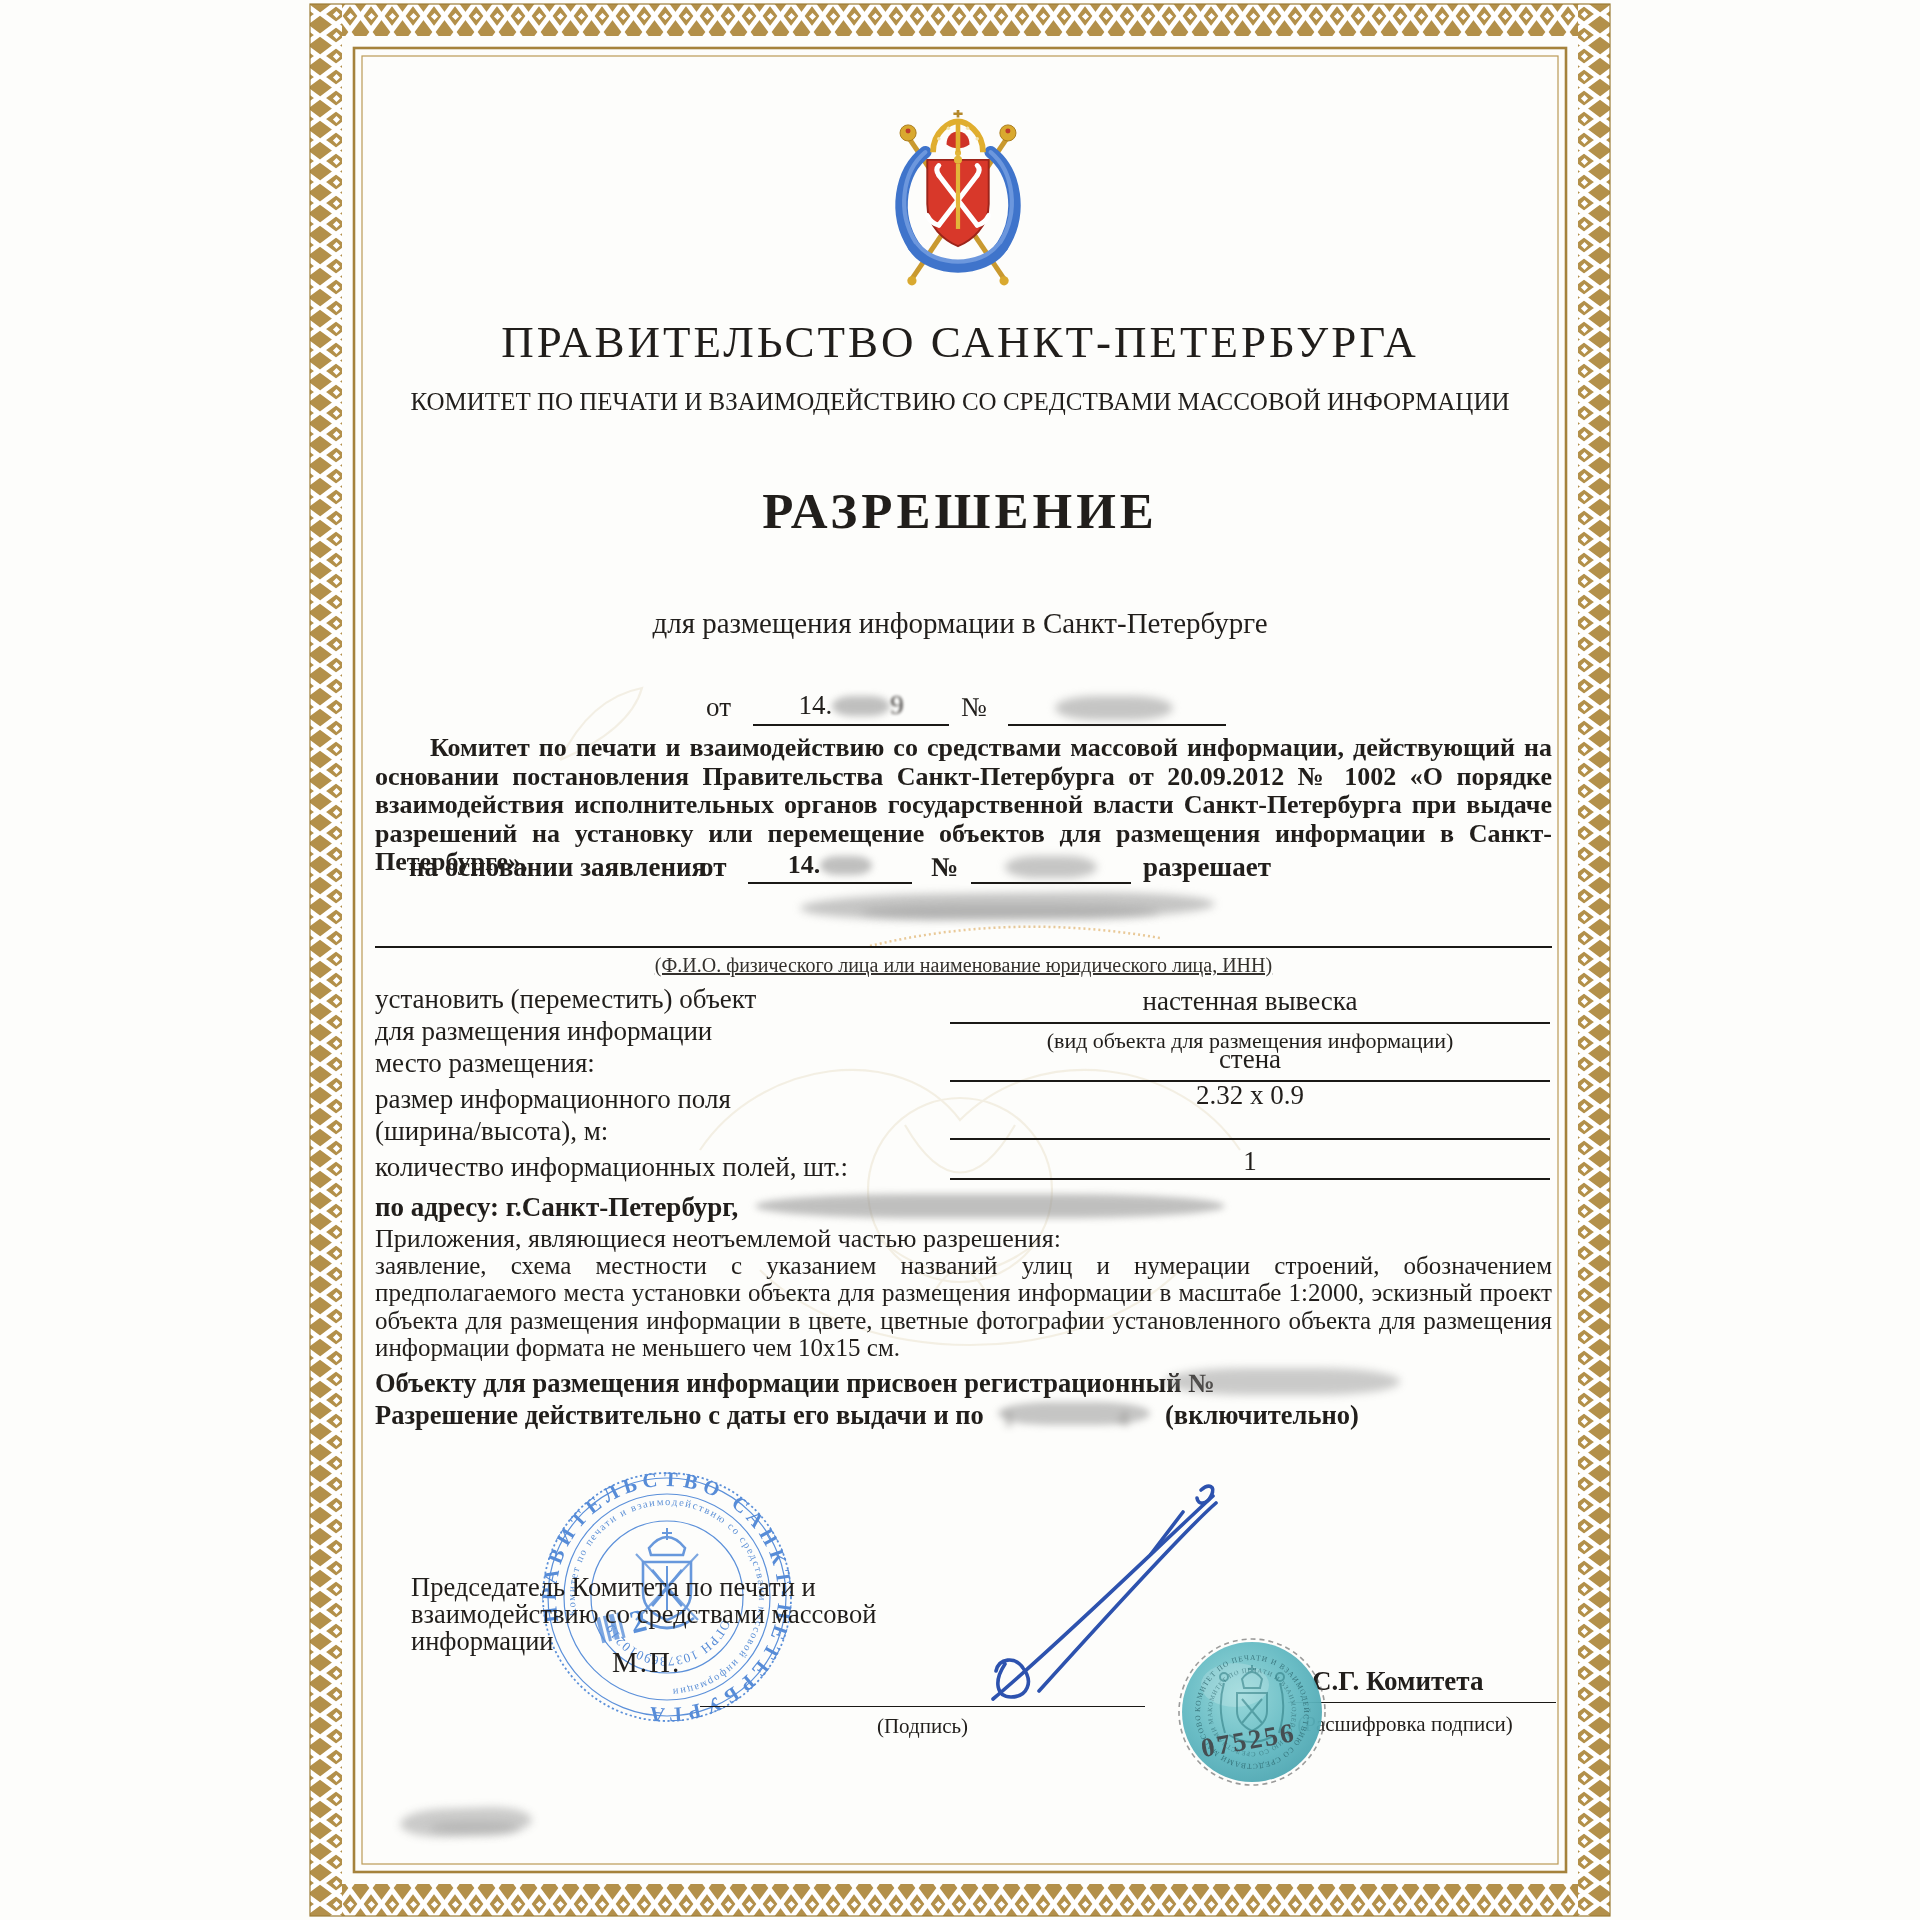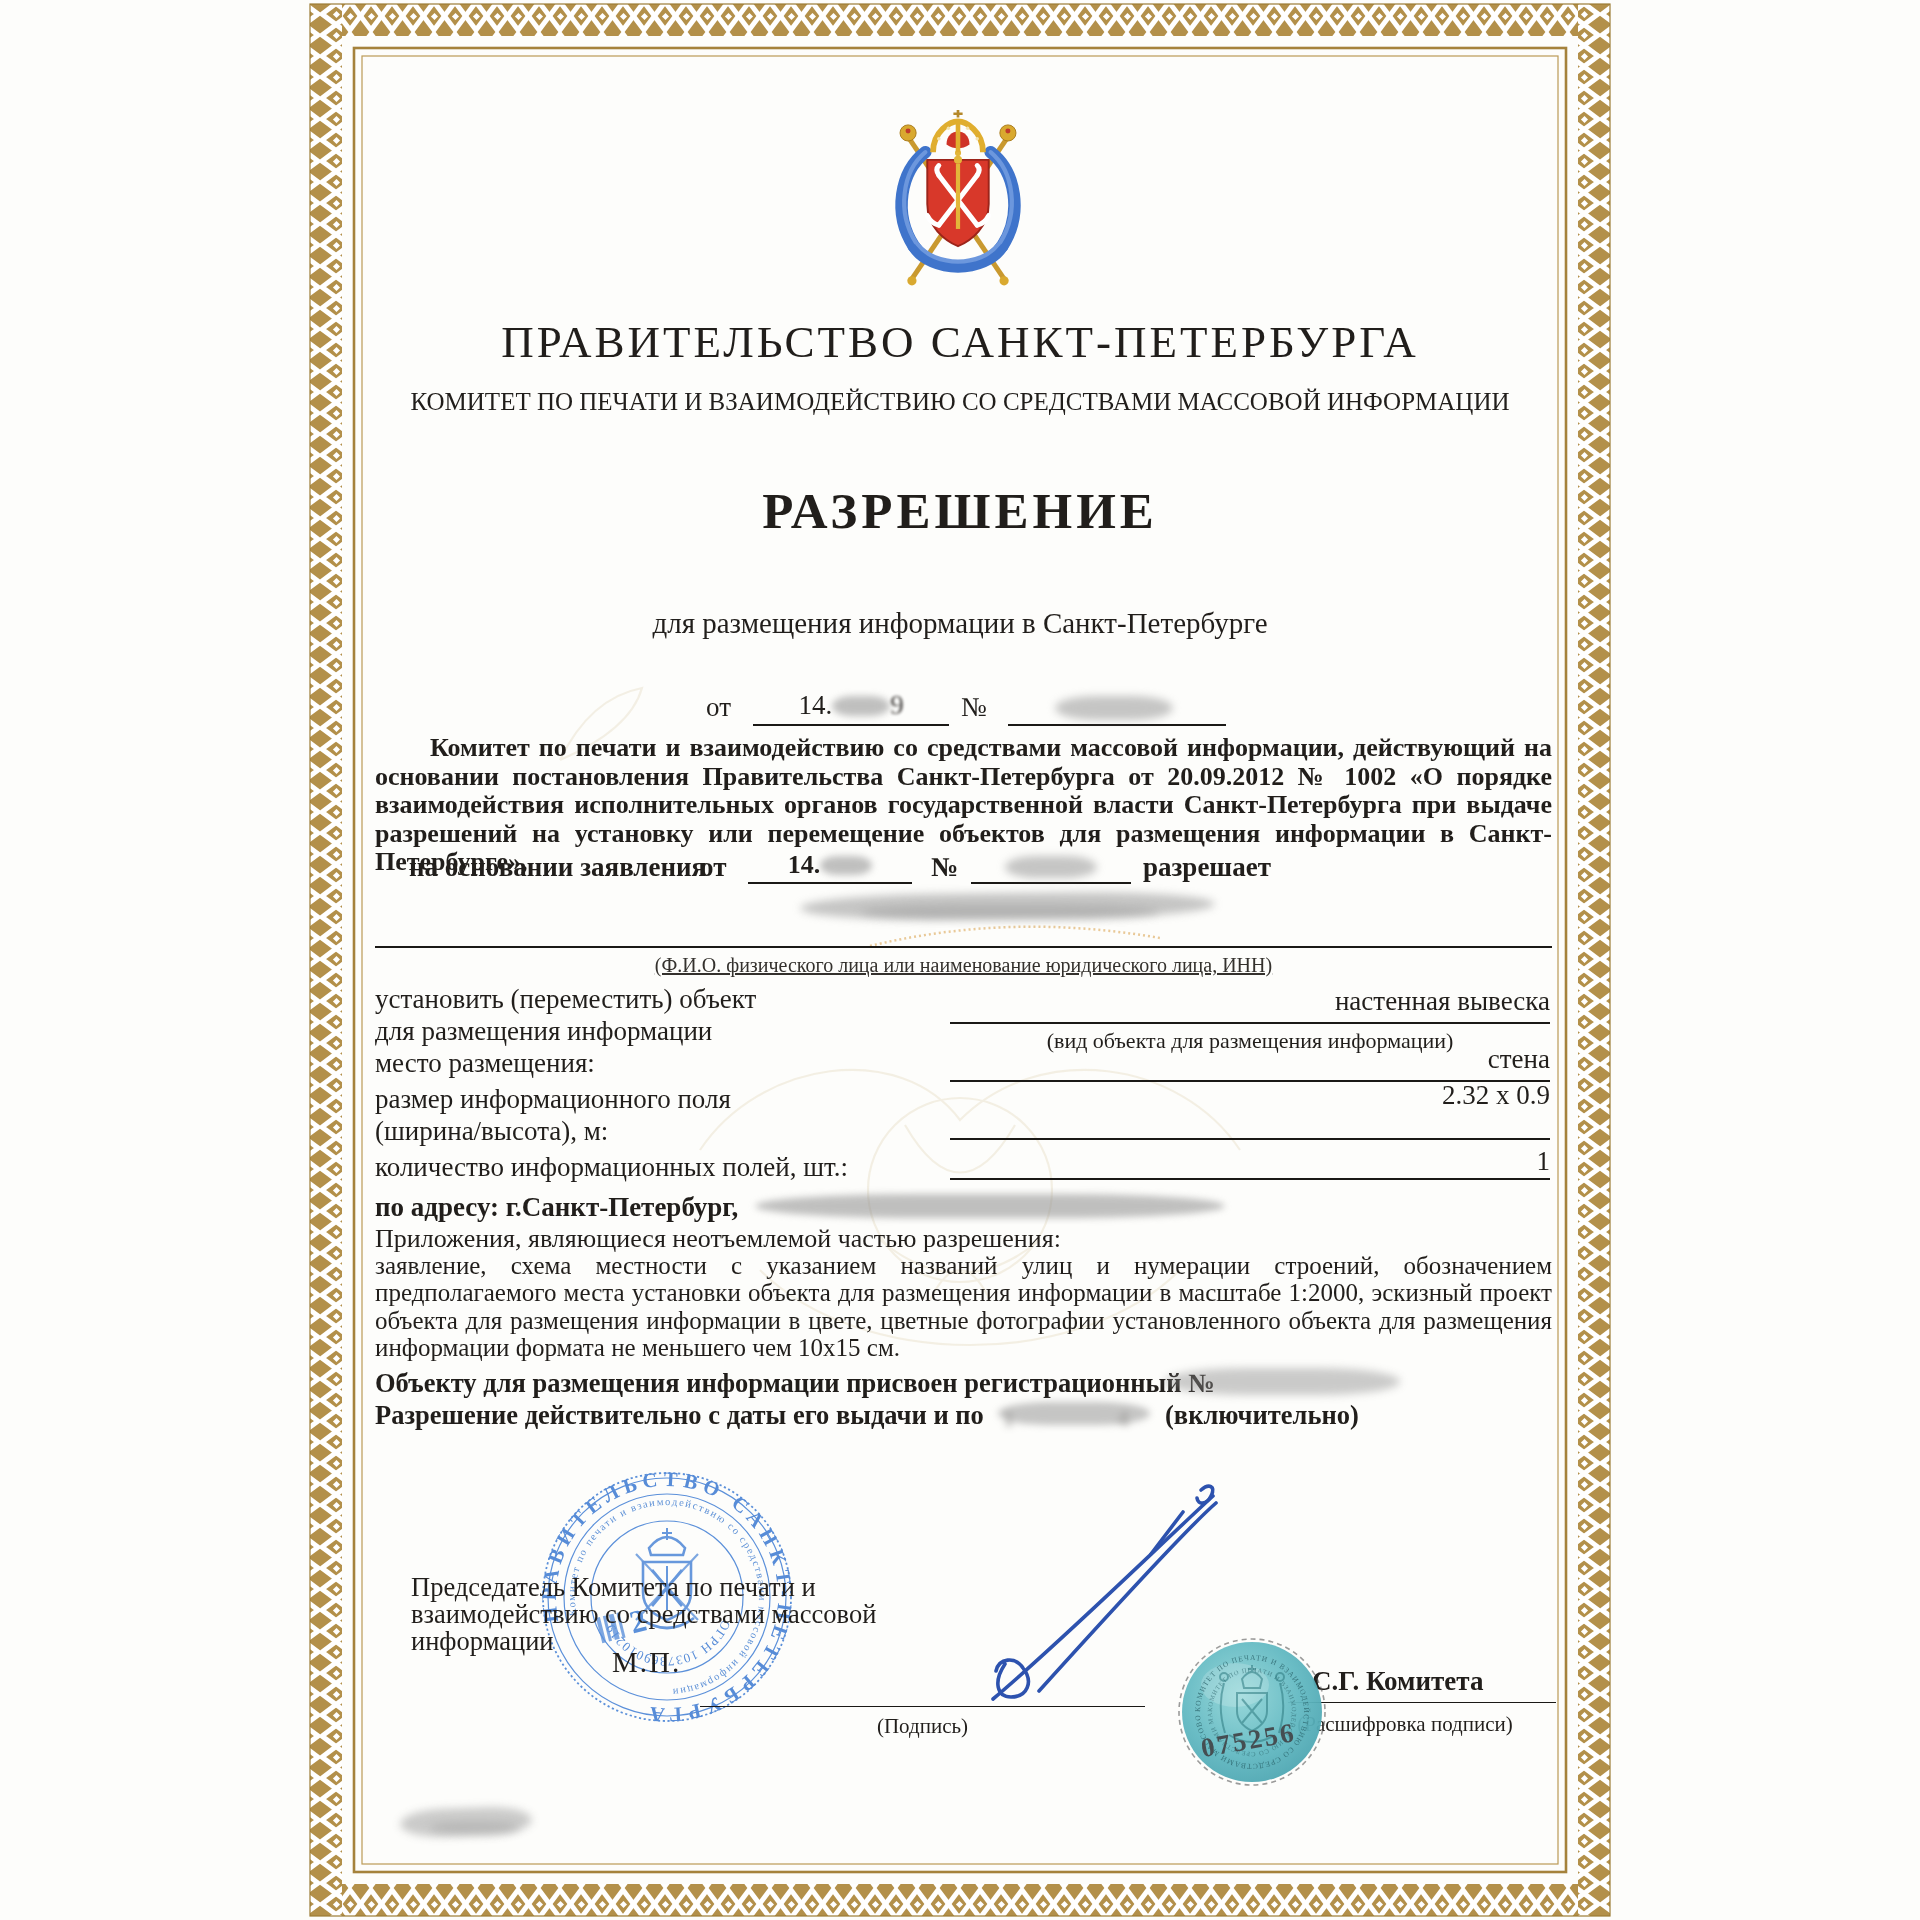--- a/index.html
+++ b/index.html
@@ -4,21 +4,21 @@
 <style>
   html,body{margin:0;padding:0;background:#ffffff;}
   #canvas{position:relative;width:1920px;height:1920px;background:#fdfdfb;overflow:hidden;
           font-family:"Liberation Serif","DejaVu Serif",serif;color:#211e1b;}
   .abs{position:absolute;}
   .ctr{text-align:center;}
   .b{font-weight:bold;}
   .ln{position:absolute;height:0;border-top:2.4px solid #1b1916;}
   .cap{font-size:20px;color:#34312d;text-decoration:underline;}
   .lbl{font-size:27px;}
-  .val{font-size:27px;text-align:right;}
+  .val{font-size:27px;text-align:center;}
   .blob{position:absolute;background:#8e8e8e;opacity:.5;filter:blur(4px);border-radius:45%/65%;}
   .iblob{display:inline-block;background:#8e8e8e;opacity:.55;filter:blur(3.5px);border-radius:45%/65%;vertical-align:-2px;}
   .fragblur{filter:blur(1.6px);opacity:.85;}
   .para{ text-align:justify; }
   svg text{font-family:"Liberation Serif","DejaVu Serif",serif;}
 </style>
 </head>
 <body>
 
 <div id="canvas">

